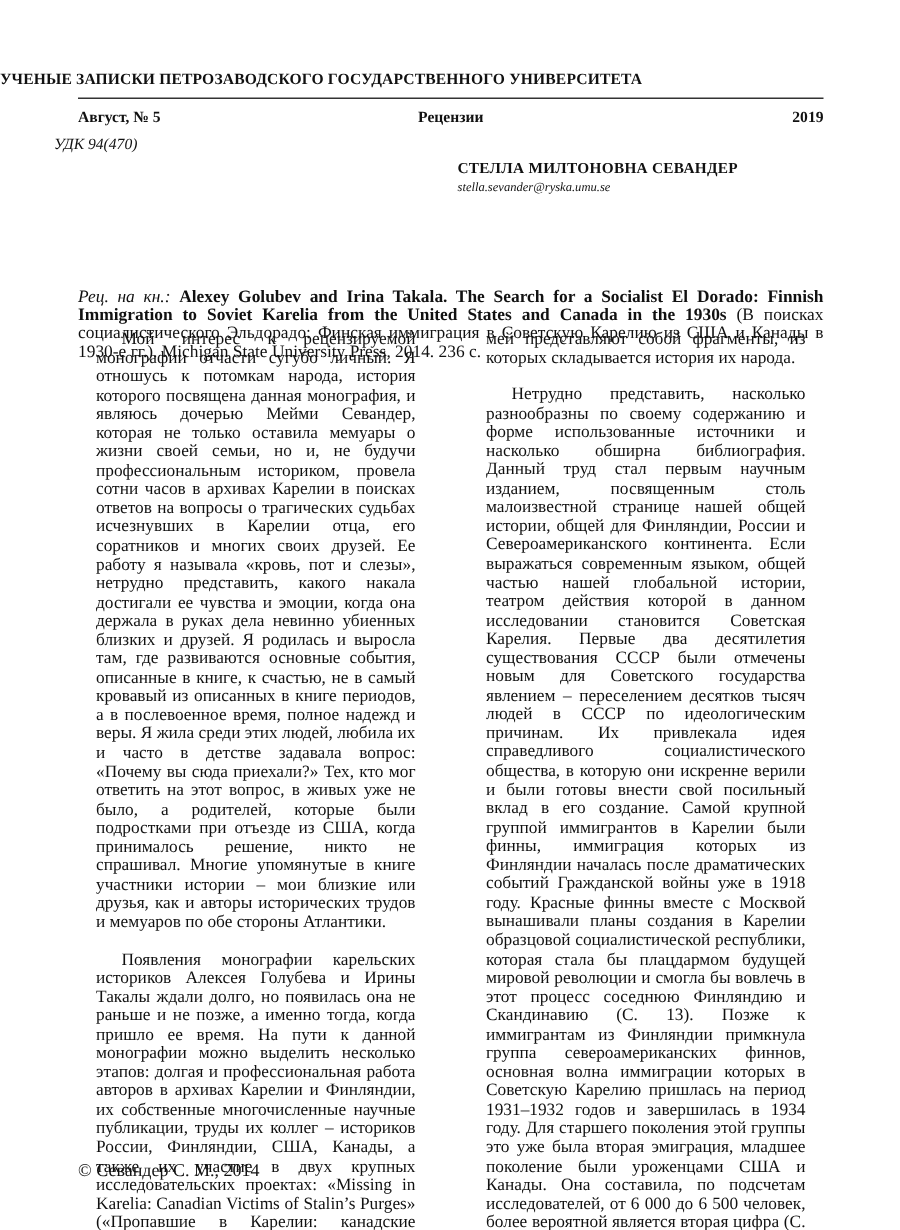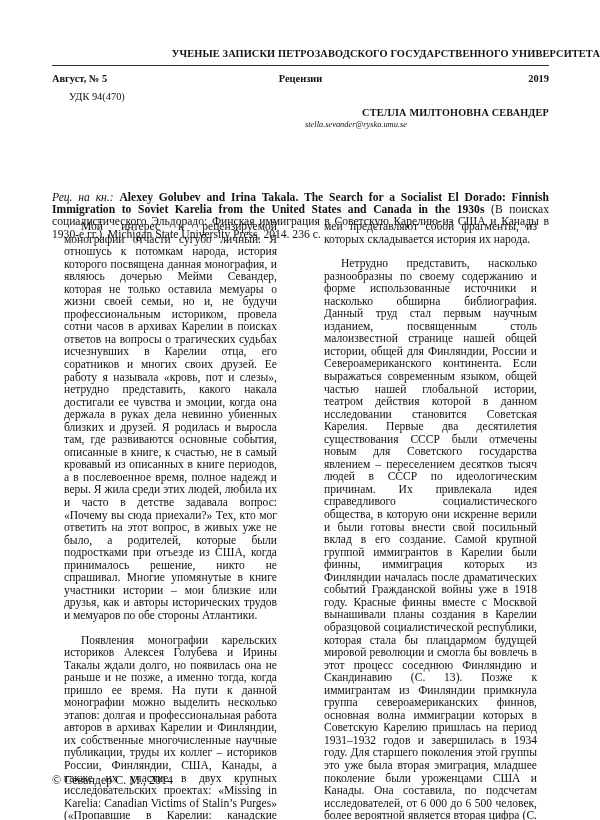--- a/index.html
+++ b/index.html
@@ -1,39 +1,39 @@
 <!DOCTYPE html>
 <html><head>
 <meta charset="utf-8">
 <style>
   html, body { margin: 0; padding: 0; background: #ffffff; }
   body {
     width: 600px; height: 820px; position: relative; overflow: hidden;
     font-family: "Liberation Serif", "DejaVu Serif", serif; color: #111;
   }
   .journal-title {
-    position: absolute; top: 48px; left: 0; width: 600px; text-align: right;
+    position: absolute; top: 48px; left: 0; width: 600px; text-align: left;
     font-weight: bold; font-size: 10.4px; letter-spacing: 0.1px;
   }
   .rule {
     position: absolute; top: 65px; left: 52px; width: 497px; height: 0;
     border-top: 1px solid #333;
   }
   .meta-row {
     position: absolute; top: 73px; left: 52px; width: 497px;
     font-weight: bold; font-size: 10.4px; height: 14px;
   }
   .meta-row .left { position: absolute; left: 0; }
   .meta-row .center { position: absolute; left: 0; width: 100%; text-align: center; }
   .meta-row .right { position: absolute; right: 0; }
-  .udk { position: absolute; top: 91px; left: 69px; font-size: 10.4px; }
+  .udk { position: absolute; top: 91px; left: 36px; font-size: 10.4px; font-style: italic; }
   .author-block {
     position: absolute; top: 107px; left: 305px; width: 244px; font-size: 8.4px; line-height: 9.8px;
   }
-  .author-name { text-align: right; font-weight: bold; font-size: 10.2px; line-height: 12px; margin-bottom: 1px; letter-spacing: 0.2px; }
+  .author-name { text-align: left; font-weight: bold; font-size: 10.2px; line-height: 12px; margin-bottom: 1px; letter-spacing: 0.2px; }
   .author-email { font-style: italic; }
   .citation {
     position: absolute; top: 163px; left: 52px; width: 497px;
     font-size: 11.6px; line-height: 12.2px; text-align: justify; text-align-last: left; margin-top: 29px;
   }
   .citation .lbl { font-style: italic; }
   .citation .btitle { font-weight: bold; }
   .col {
     position: absolute; top: 208px; width: 237px;
     font-size: 11.55px; line-height: 12.55px; text-align: justify;

